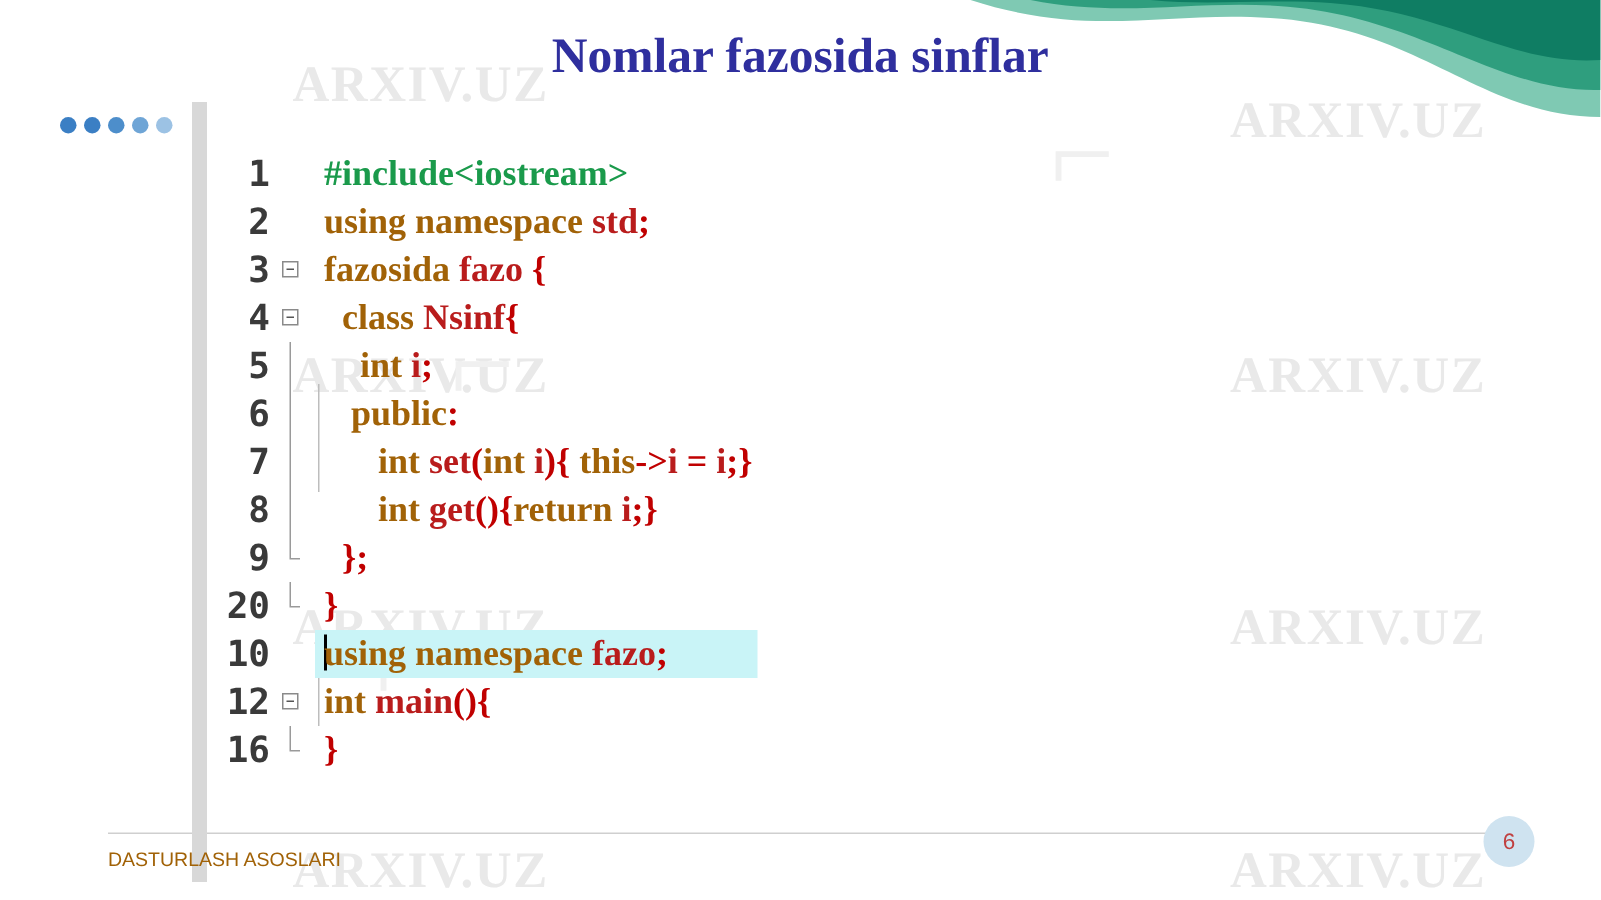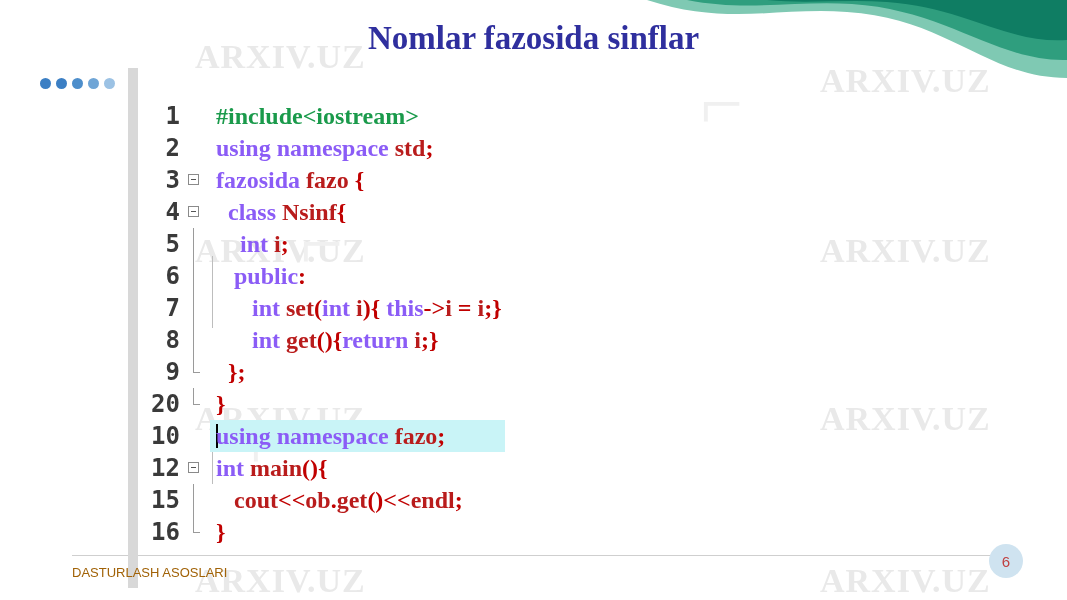--- a/index.html
+++ b/index.html
@@ -197,21 +197,21 @@
     background: #bdbdbd;
     z-index: 4;
   }
 
   
   .hl-row td.src { background: #c9f4f7; }
 
   
   .t-pre   { color: #1a9a4b; }        
   .t-inc   { color: #1a9a4b; }        
-  .t-kw    { color: #8b5cf6; font-weight: bold; }
+  .t-kw    { color: #a16207; font-weight: bold; }
   .t-id    { color: #b91c1c; }
   .t-punct { color: #c00000; }
   .t-num   { color: #b000b0; }
 
   
   .caret {
     display: inline-block;
     width: 2px;
     height: 24px;
     background: #000;
@@ -348,25 +348,20 @@
     <td class="ln">10</td>
     <td class="fold"></td>
     <td class="src"><span class="caret"></span><span class="t-kw">using namespace</span> <span class="t-id">fazo</span><span class="t-punct">;</span>          </td>
   </tr>
   <tr>
     <td class="ln">12</td>
     <td class="fold"><span class="fold-box"></span></td>
     <td class="src"><span class="t-kw">int</span> <span class="t-id">main</span><span class="t-punct">(){</span></td>
   </tr>
   <tr>
-    <td class="ln">15</td>
-    <td class="fold"><span class="fold-line"></span></td>
-    <td class="src">   <span class="t-id">cout</span><span class="t-punct">&lt;&lt;</span><span class="t-id">ob</span><span class="t-punct">.</span><span class="t-id">get</span><span class="t-punct">()</span><span class="t-punct">&lt;&lt;</span><span class="t-id">endl</span><span class="t-punct">;</span></td>
-  </tr>
-  <tr>
     <td class="ln">16</td>
     <td class="fold"><span class="fold-end"></span></td>
     <td class="src"><span class="t-punct">}</span></td>
   </tr>
 </tbody></table>
 </div>
 
 <div class="footer-line"></div>
 <div class="footer-text">DASTURLASH ASOSLARI</div>
 <div class="page-badge">6</div>

